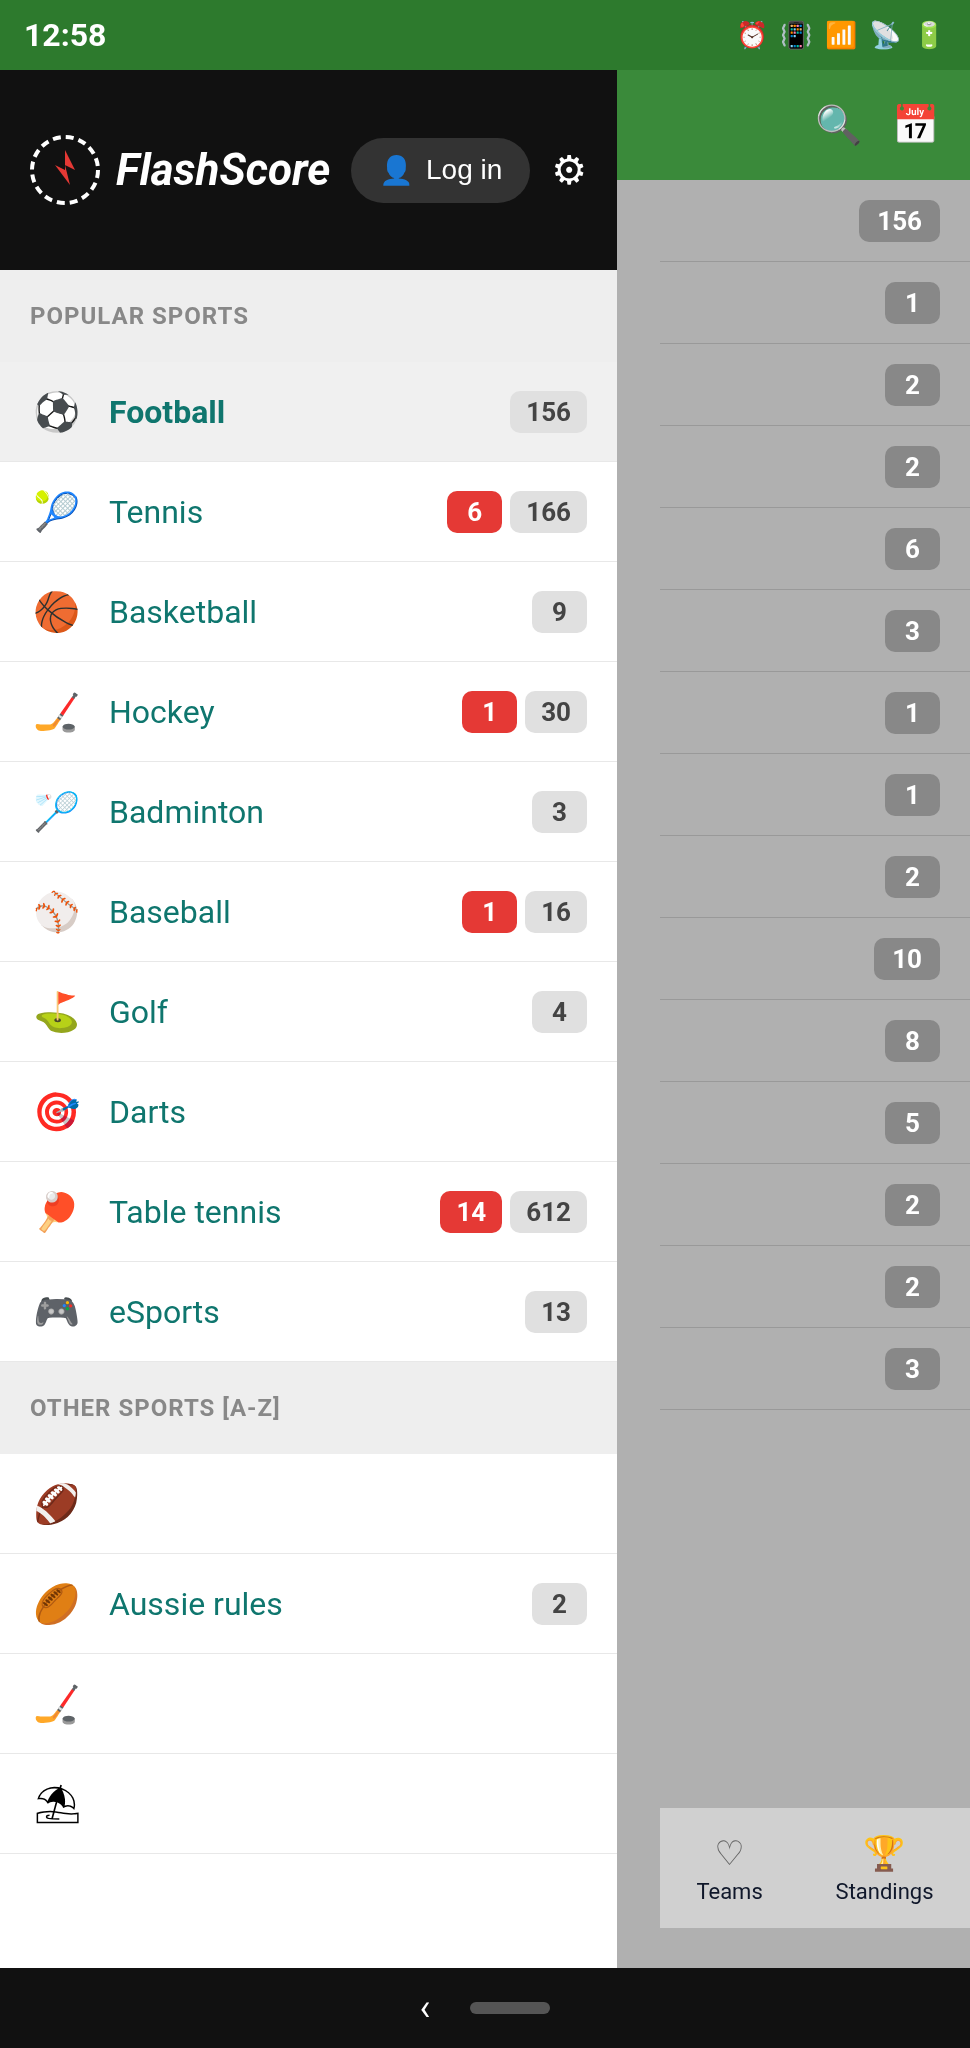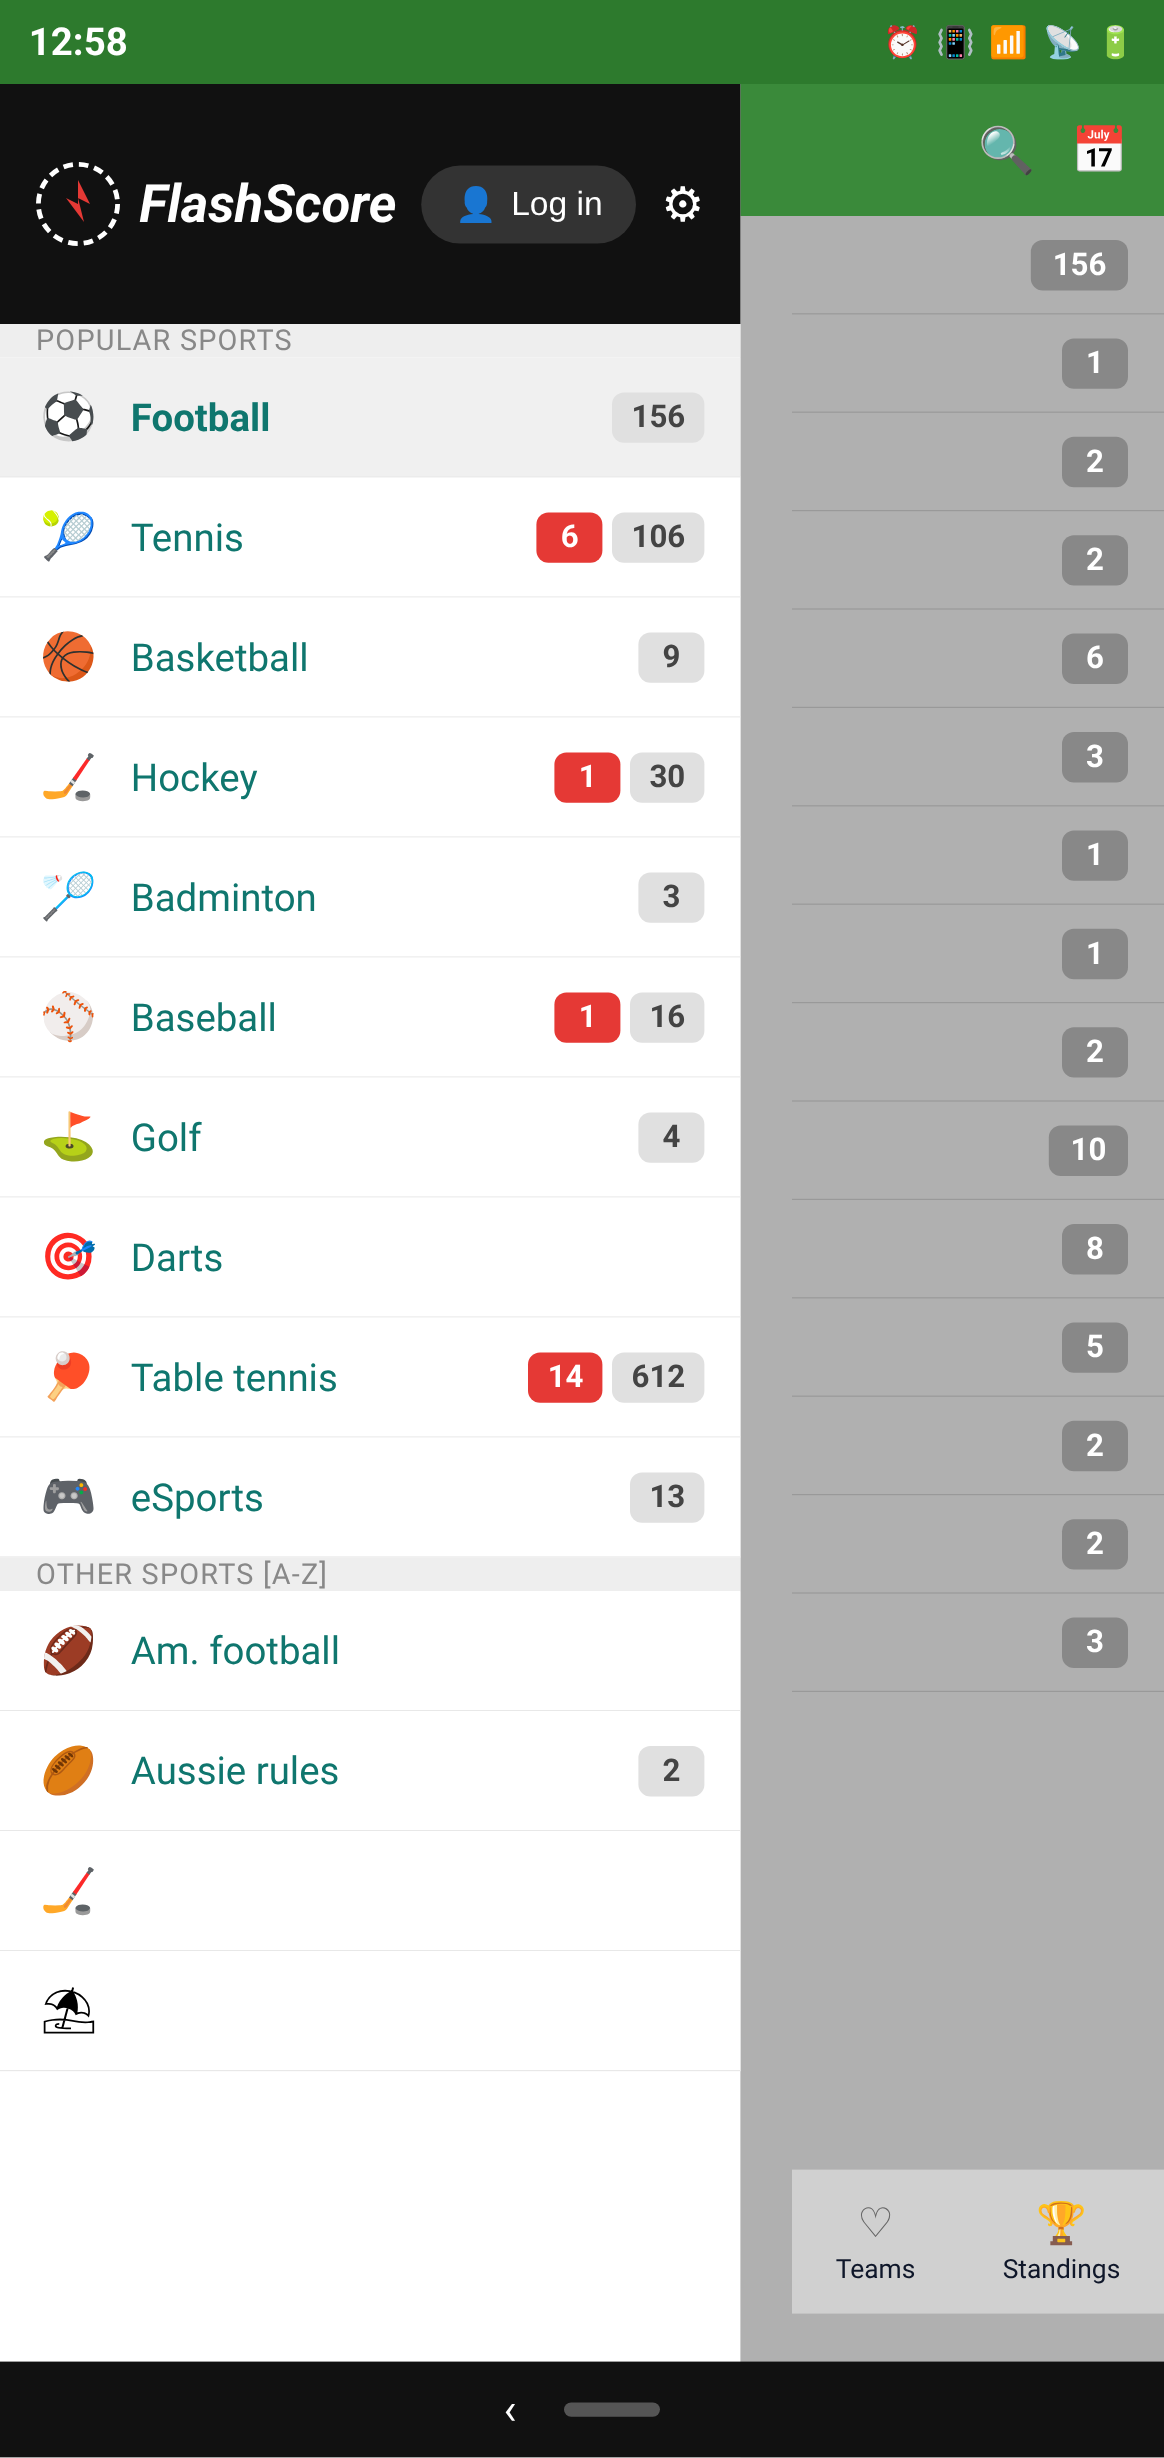--- a/index.html
+++ b/index.html
@@ -178,23 +178,23 @@
     }
     .settings-icon {
       font-size: 40px;
       color: white;
       cursor: pointer;
     }
 
     
     .section-header {
       background: #eeeeee;
-      padding: 0 30px;
+      padding: 32px 30px;
       font-size: 24px;
-      font-weight: normal;
+      font-weight: bold;
       color: #888;
       letter-spacing: 1px;
       flex-shrink: 0;
     }
     .sport-item {
       display: flex;
       align-items: center;
       padding: 0 30px;
       height: 100px;
       border-bottom: 1px solid #e8e8e8;
@@ -384,21 +384,21 @@
         <span class="sport-name">Football</span>
         <div class="badge-group">
           <span class="badge-gray">156</span>
         </div>
       </div>
       <div class="sport-item">
         <div class="sport-icon-wrap">🎾</div>
         <span class="sport-name">Tennis</span>
         <div class="badge-group">
           <span class="badge-red">6</span>
-          <span class="badge-gray">106</span>
+          <span class="badge-gray">166</span>
         </div>
       </div>
       <div class="sport-item">
         <div class="sport-icon-wrap">🏀</div>
         <span class="sport-name">Basketball</span>
         <div class="badge-group">
           <span class="badge-gray">9</span>
         </div>
       </div>
       <div class="sport-item">
@@ -451,21 +451,20 @@
           <span class="badge-gray">13</span>
         </div>
       </div>
     </div>
 
   <div class="section-header">OTHER SPORTS [A-Z]</div>
 
   <div id="other-list">
       <div class="sport-item">
         <div class="sport-icon-wrap">🏈</div>
-        <span class="sport-name">Am. football</span>
         <div class="badge-group"></div>
       </div>
       <div class="sport-item">
         <div class="sport-icon-wrap">🏉</div>
         <span class="sport-name">Aussie rules</span>
         <div class="badge-group">
           <span class="badge-gray">2</span>
         </div>
       </div>
       <div class="sport-item">

